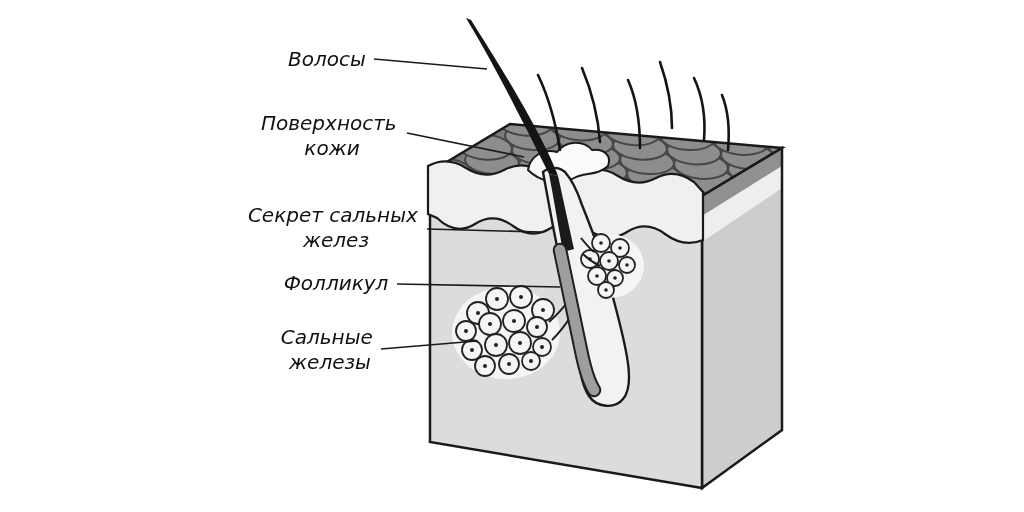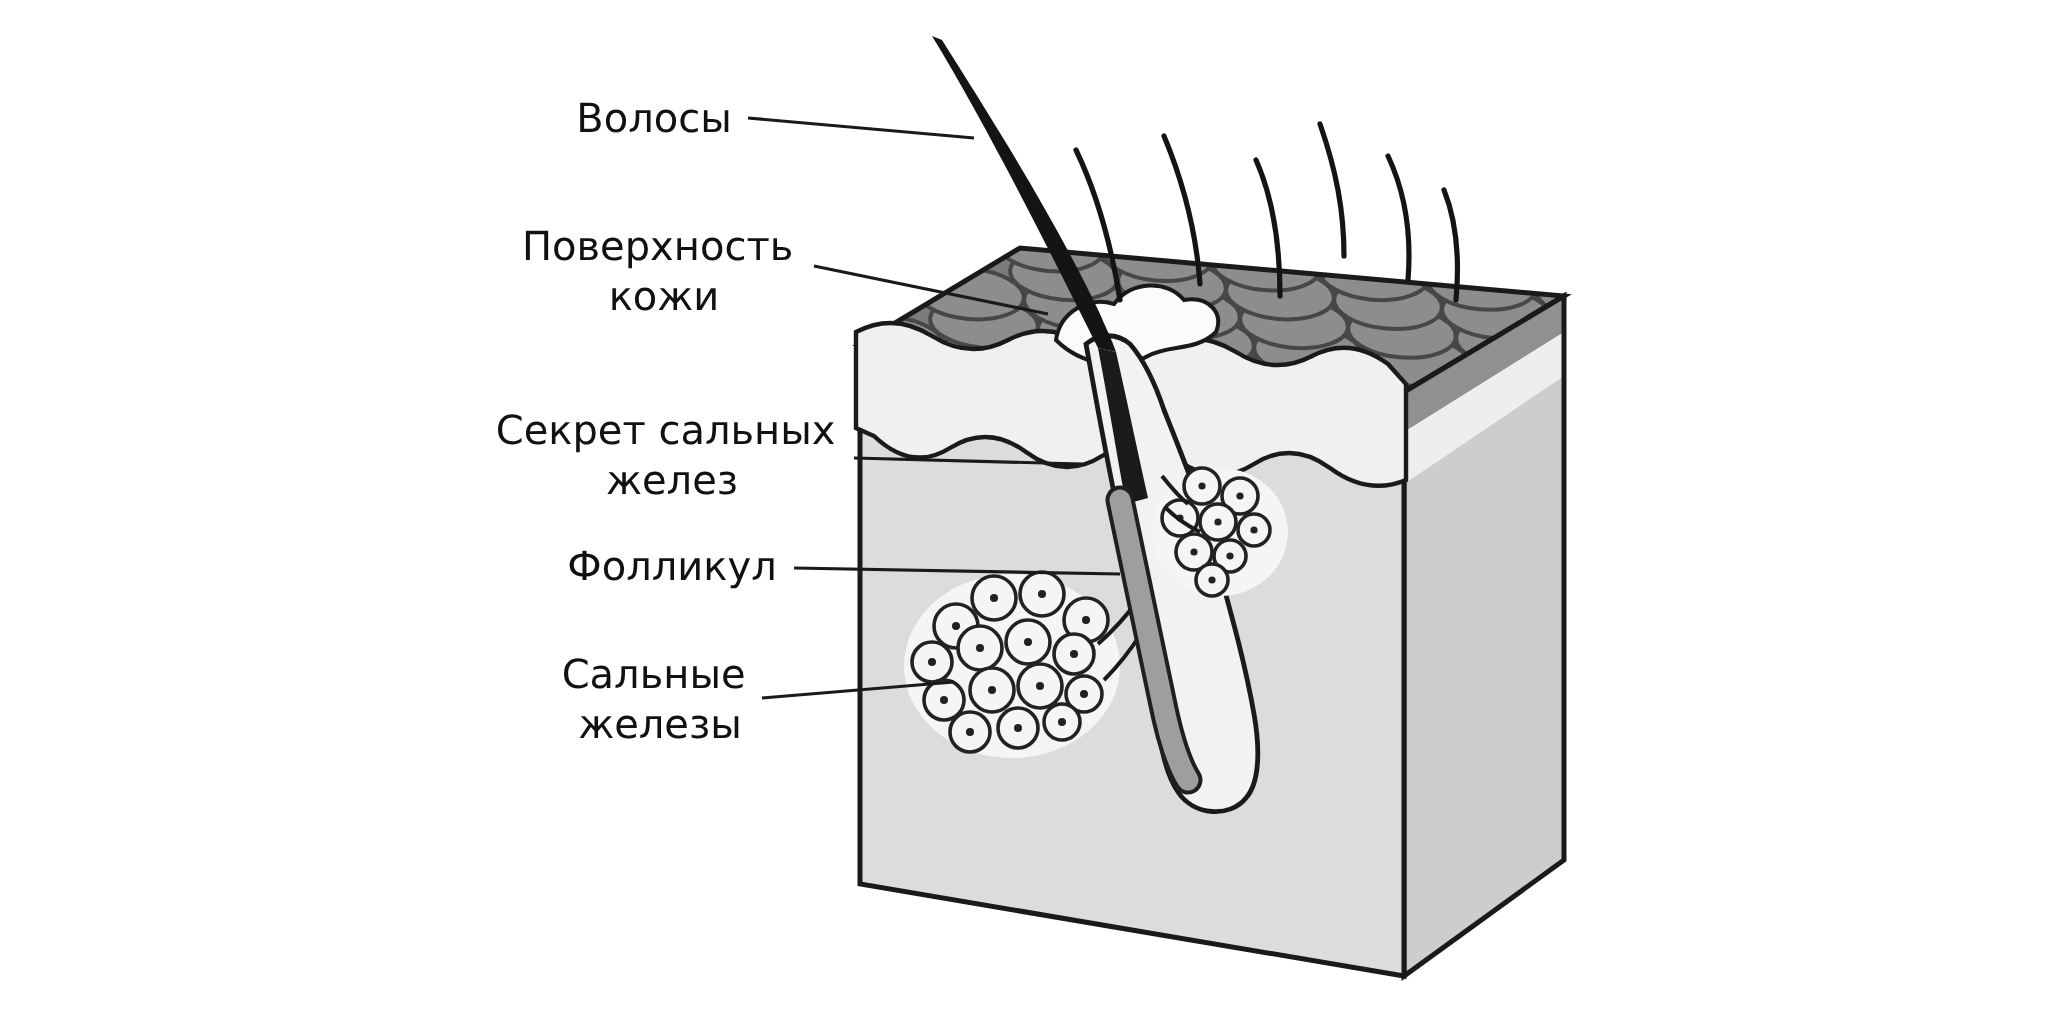--- a/index.html
+++ b/index.html
@@ -3,20 +3,21 @@
 <meta charset="utf-8">
 <style>
   html, body { margin: 0; padding: 0; background: #ffffff; }
   .canvas {
     position: relative;
     width: 1024px;
     height: 512px;
     background: #ffffff;
     overflow: hidden;
     font-family: "DejaVu Sans", sans-serif;
+    font-style: italic;
   }
   svg { display: block; }
   .label {
     font-family: "DejaVu Sans", sans-serif;
     font-size: 20px;
     fill: #111111;
   }
   .leader { stroke: #1a1a1a; stroke-width: 1.6; fill: none; }
   .outline { stroke: #1a1a1a; fill: none; }
   [data-name="top-face-cobbles"] ellipse { fill: #8d8d8d; stroke: #474747; stroke-width: 2; }

